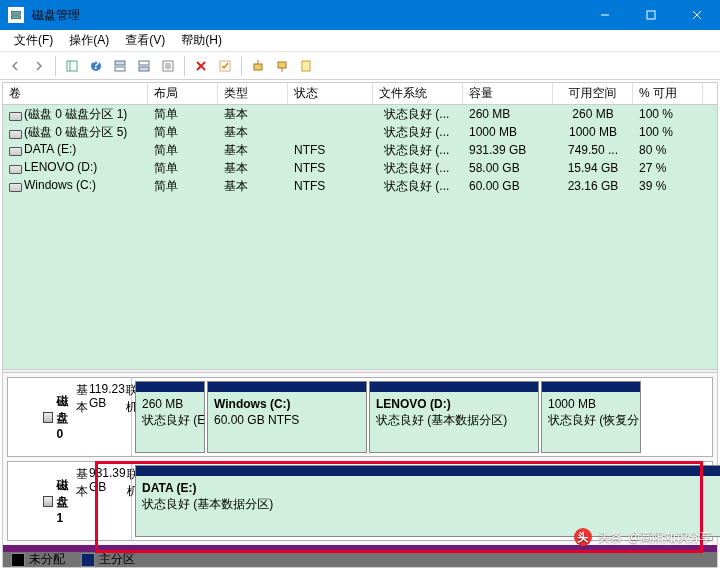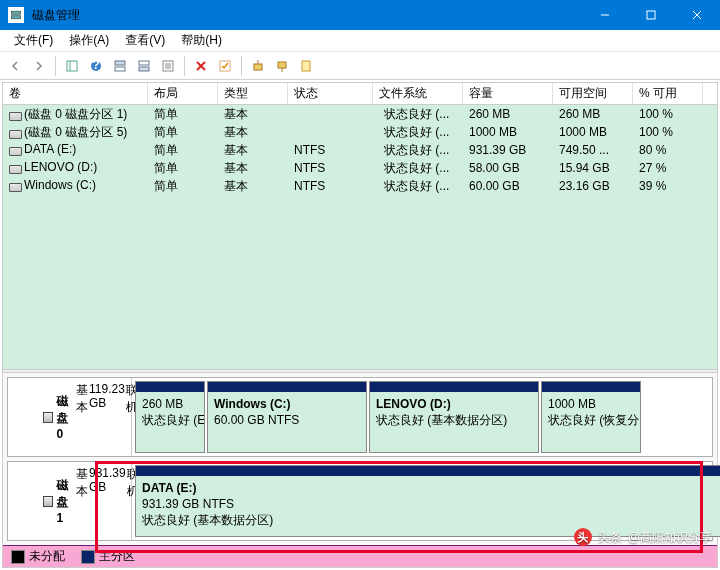--- a/index.html
+++ b/index.html
@@ -31,40 +31,40 @@
   .vol-label { display: inline-flex; align-items: center; gap: 4px; }
   .vol-icon { width: 11px; height: 11px; position: relative; }
   .vol-icon::before { content: ""; position: absolute; left: 0; top: 3px; width: 11px; height: 7px; border: 1px solid #555; border-radius: 1px; background: linear-gradient(#e8e8e8, #ccc); }
   
   .c-vol    { width: 145px; }
   .c-layout { width: 70px; }
   .c-type   { width: 70px; }
   .c-fs     { width: 90px; }
   .c-status { width: 85px; }
   .c-cap    { width: 90px; }
-  .c-free   { width: 80px; }
+  .c-free   { width: 80px; text-align: center; }
   .c-pct    { width: 70px; }
   
   .splitter { height: 4px; background: #f0f0f0; border-top: 1px solid #ccc; border-bottom: 1px solid #ccc; cursor: row-resize; }
   
   .graphical { background: #f8f8f8; padding: 4px; display: flex; flex-direction: column; gap: 4px; position: relative; }
   
   .disk-row { display: flex; height: 80px; border: 1px solid #b0b0b0; background: #fff; }
   .disk-head { width: 95px; border-right: 1px solid #ccc; padding: 4px 6px; display: flex; gap: 1px; margin-left: 29px; }
   .disk-head .disk-icon { display: flex; align-items: center; gap: 4px; font-weight: bold; }
   .disk-head .disk-drv { width: 16px; height: 11px; border: 1px solid #444; background: linear-gradient(#eee,#bbb); display: inline-block; }
   .disk-parts { flex: 1; display: flex; padding: 3px; gap: 2px; }
   .part { border: 1px solid #888; display: flex; flex-direction: column; overflow: hidden; }
   .part .part-band { height: 10px; background: #0a246a; }
   .part .part-body { flex: 1; background: #d1efde; padding: 4px 6px; overflow: hidden; white-space: nowrap; line-height: 1.35; }
   .part .part-title { font-weight: bold; }
   
   .highlight-box { position: absolute; border: 3px solid #e4002b; pointer-events: none; }
   
-  .legend { background: #f9a8d4; border-top: 1px solid #701a75; height: 22px; display: flex; align-items: center; padding: 0 8px; gap: 16px; }
+  .legend { background: #737373; border-top: 7px solid #701a75; height: 22px; display: flex; align-items: center; padding: 0 8px; gap: 16px; }
   .legend .lg { display: flex; align-items: center; gap: 4px; }
   .legend .sw { width: 14px; height: 14px; border: 1px solid #888; }
   
   .watermark { position: fixed; right: 8px; bottom: 24px; color: #fff; font-size: 14px; text-shadow: 0 1px 2px rgba(0,0,0,.6); display: flex; align-items: center; gap: 6px; }
   .watermark .wm-icon { width: 18px; height: 18px; border-radius: 50%; background: #e33; color: #fff; display: inline-flex; align-items: center; justify-content: center; font-size: 11px; font-weight: bold; }
 </style>
 </head>
 <body>
 
 <div class="titlebar">
@@ -314,21 +314,20 @@
           </div>
           <div>基本</div>
           <div>931.39 GB</div>
           <div>联机</div>
         </div>
         <div class="disk-parts">
           <div class="part" style="width: 590px; flex: 1 1 0%;">
             <div class="part-band"></div>
             <div class="part-body">
               <div class="part-title">DATA  (E:)</div>
-              <div>931.39 GB NTFS</div>
               <div>状态良好 (基本数据分区)</div>
             </div>
           </div>
         </div>
       </div>
     </div>
 
   <div class="legend">
     <div class="lg">
       <span class="sw" style="background:#000"></span>

